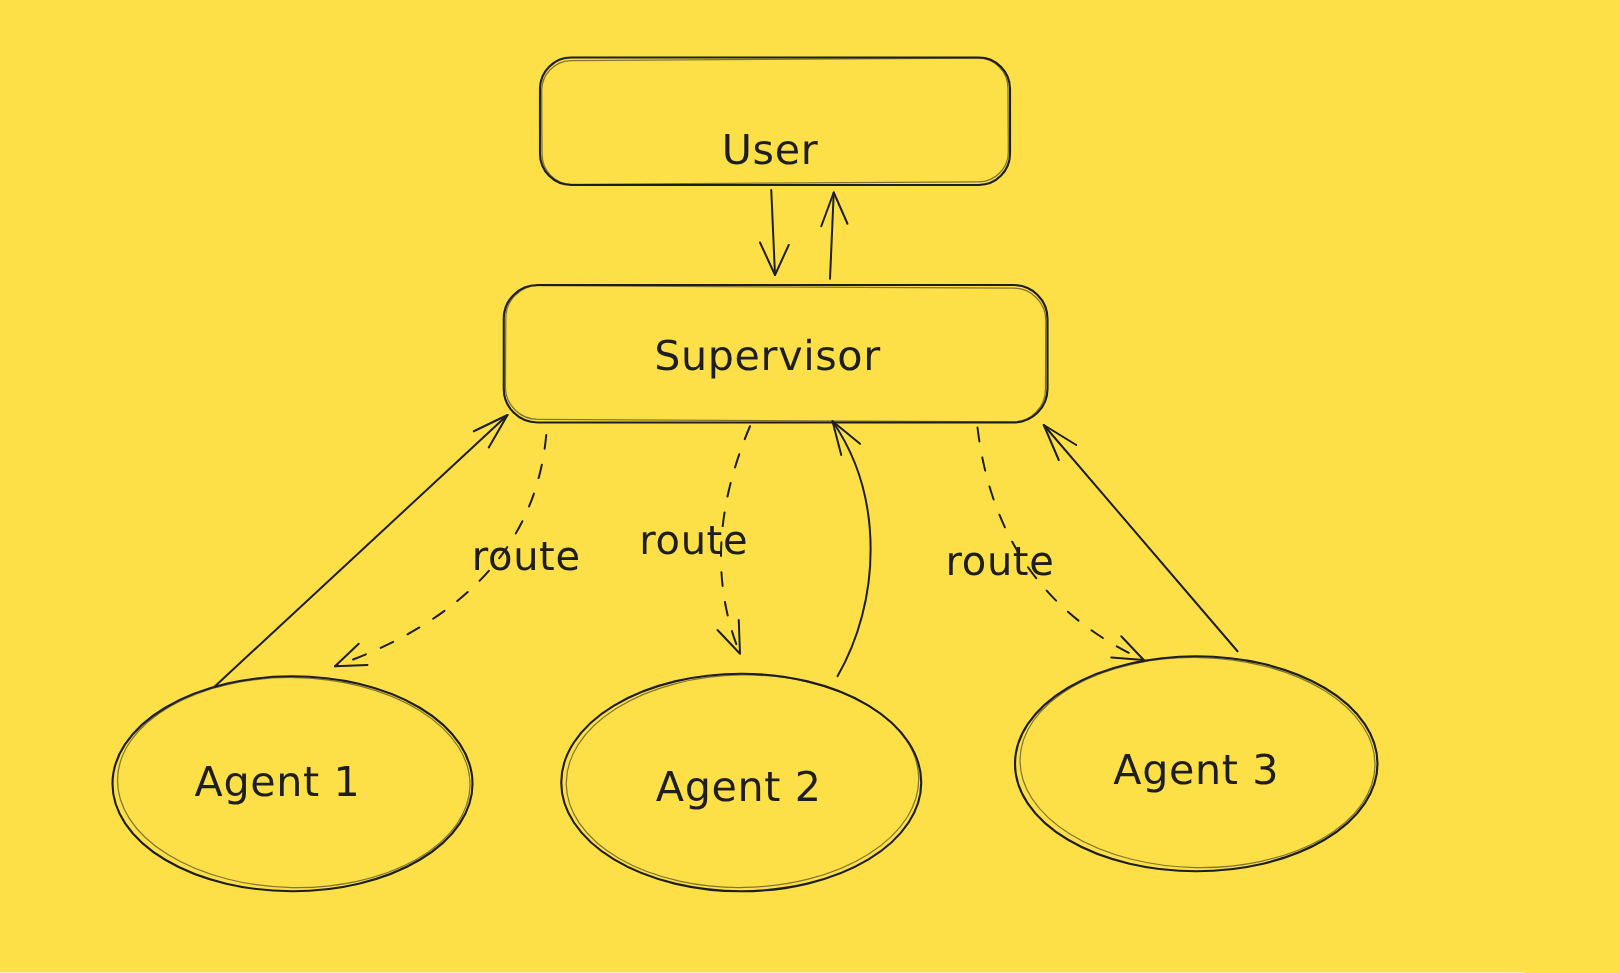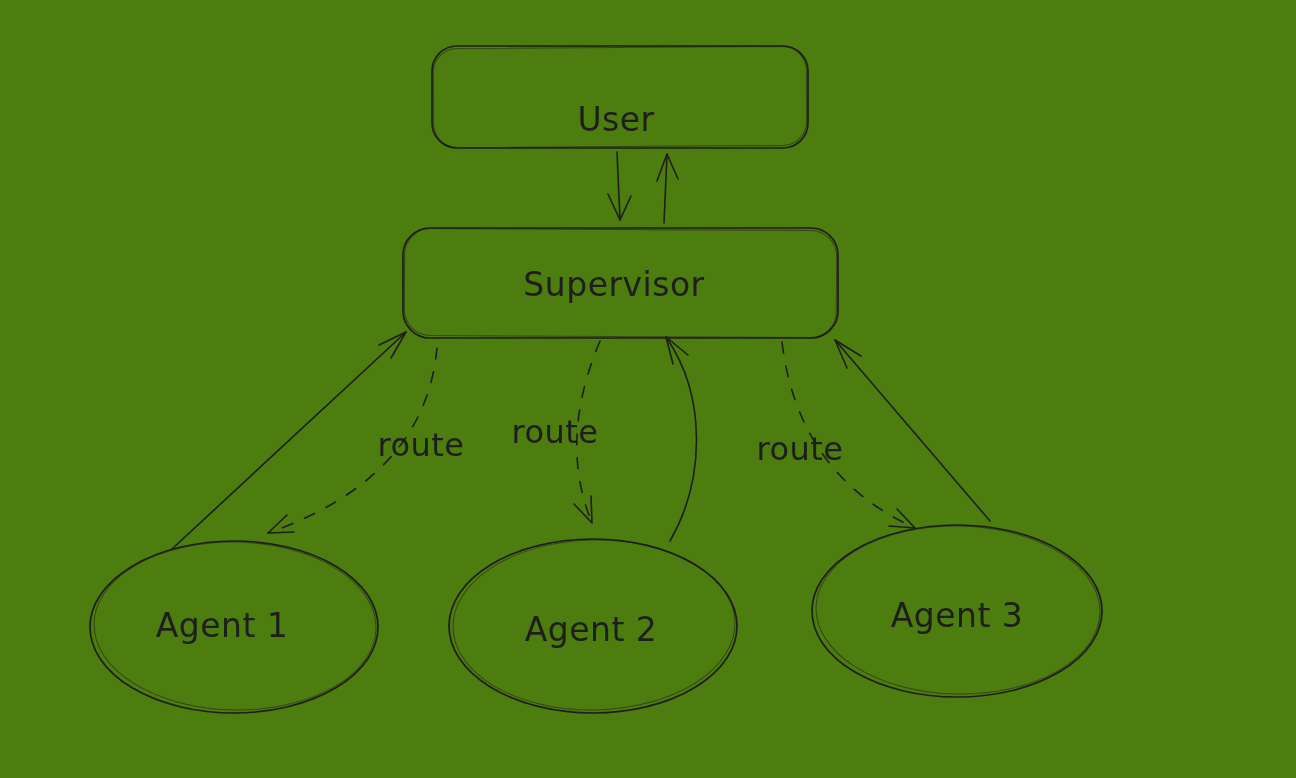--- a/index.html
+++ b/index.html
@@ -4,21 +4,21 @@
 <style>
   html, body {
     margin: 0;
     padding: 0;
     background: #ffffff;
   }
   .stage {
     position: relative;
     width: 1296px;
     height: 778px;
-    background: #4d7c0f;
+    background: #fde047;
     overflow: hidden;
   }
   svg { display: block; }
   .shape {
     fill: none;
     stroke: #1e1e1e;
     stroke-width: 1.7;
   }
   .shape-sketch {
     fill: none;

